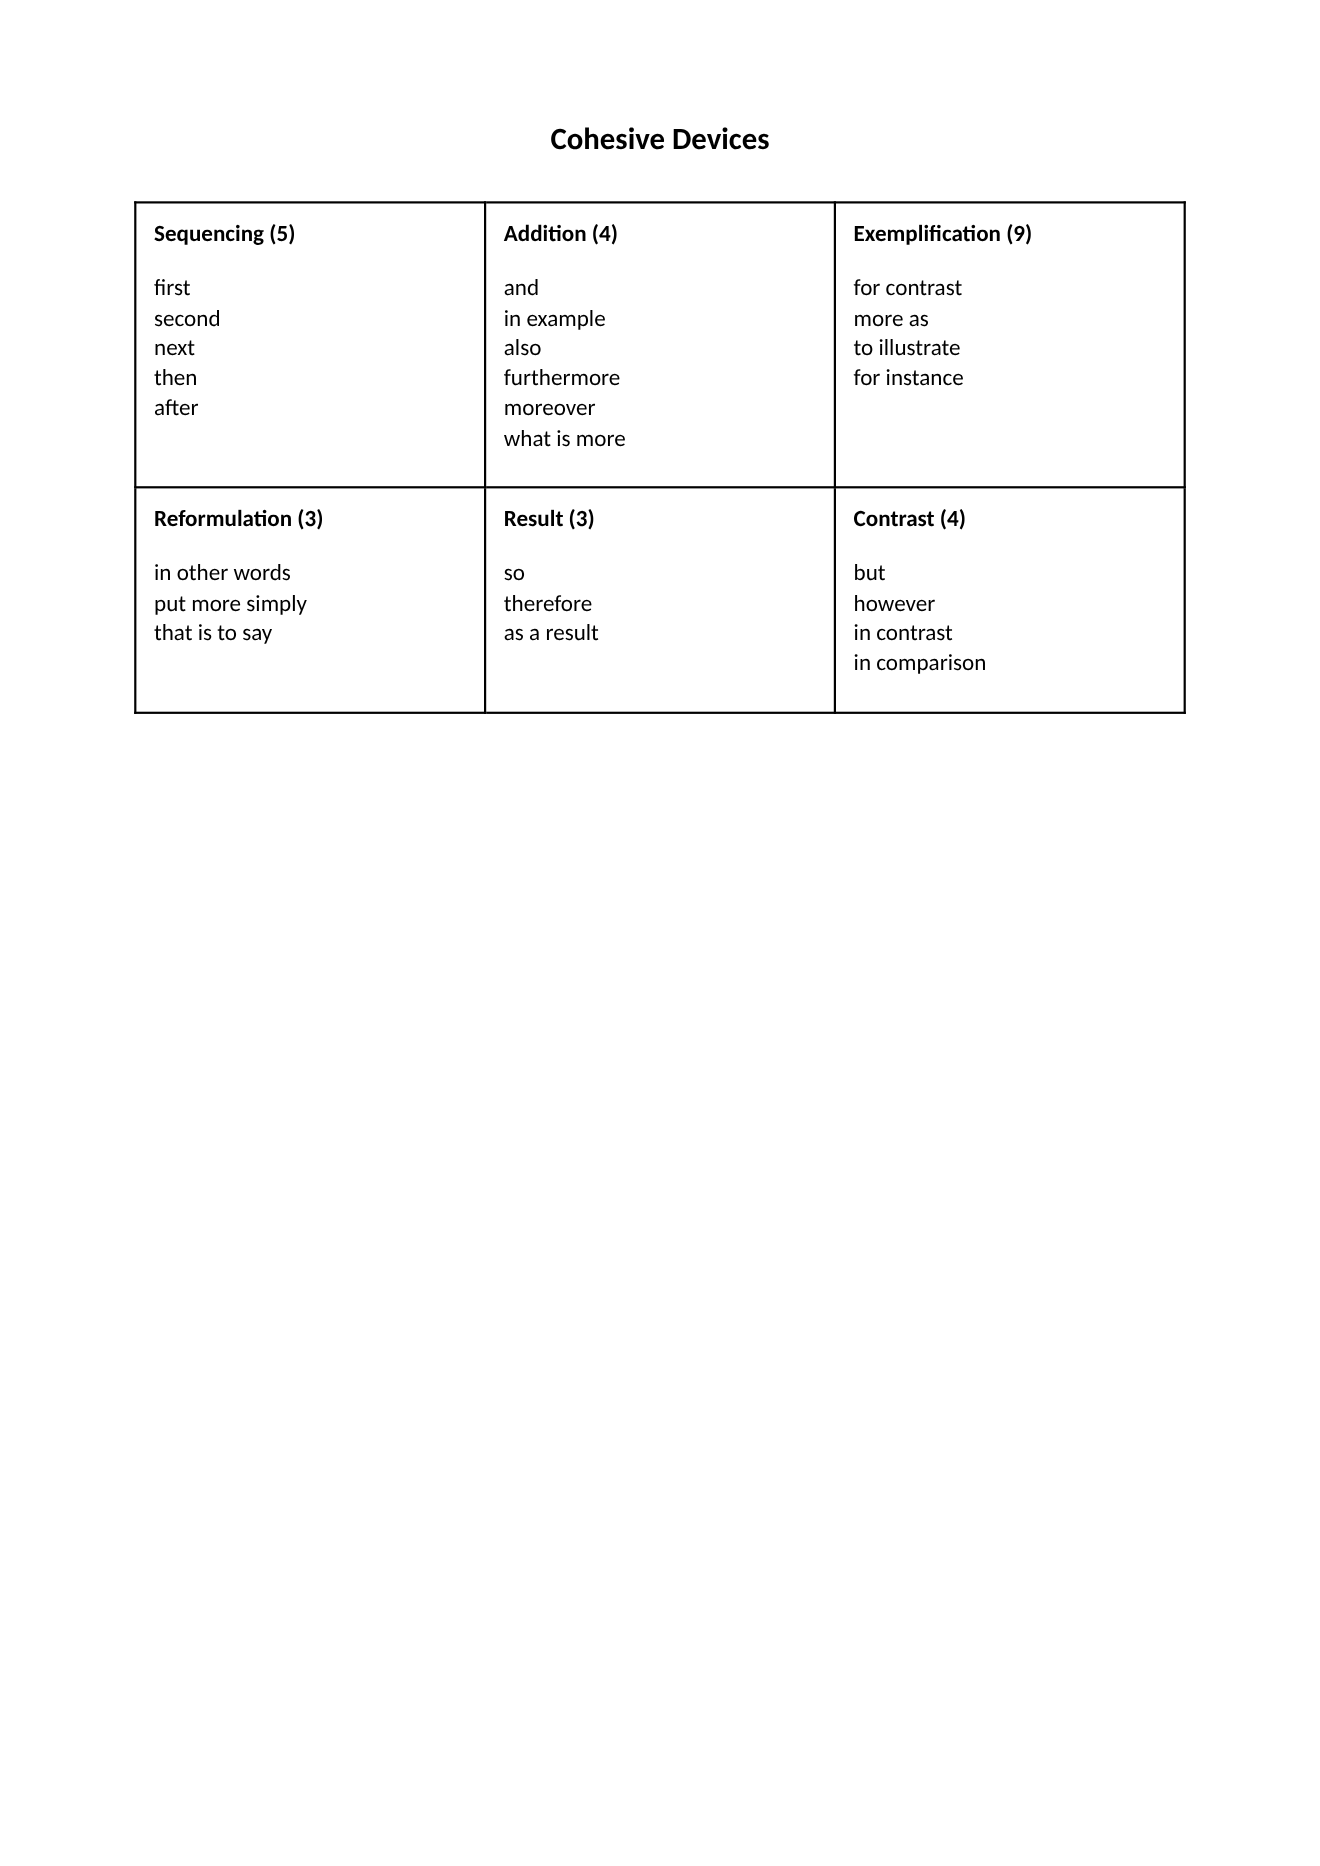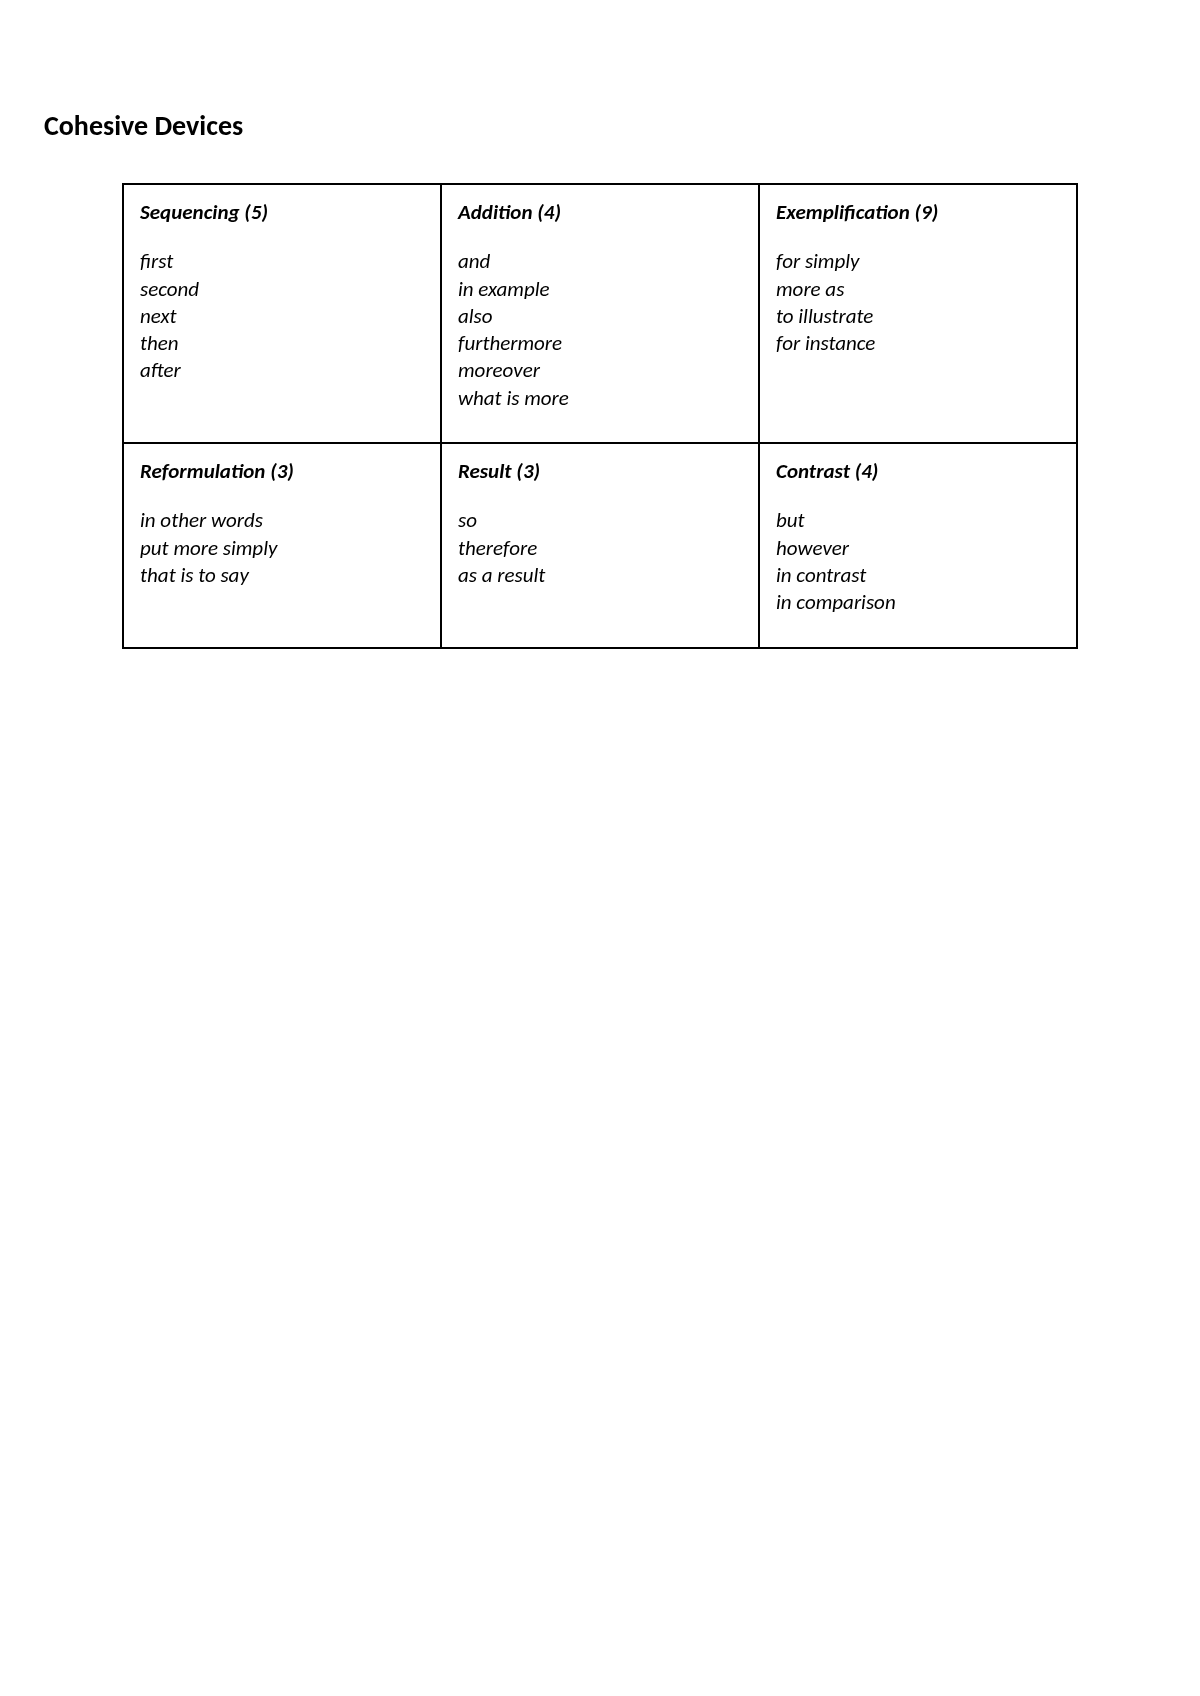--- a/index.html
+++ b/index.html
@@ -7,30 +7,29 @@
       padding: 0;
       background: #fff;
       font-family: Calibri, Arial, sans-serif;
       width: 1200px;
       height: 1696px;
     }
     .page {
       padding-top: 108px;
     }
     .title {
+      text-align: center;
       font-size: 28px;
       font-weight: bold;
       color: #000;
       margin-bottom: 40px;
-      padding-left: 44px;
     }
     .table-wrap {
       margin: 0 auto;
       width: 956px;
-      font-style: italic;
     }
     table {
       border-collapse: collapse;
       width: 100%;
       table-layout: fixed;
     }
     td {
       border: 2px solid #000;
       vertical-align: top;
       padding: 14px 16px 30px 16px;
@@ -68,21 +67,21 @@
           <div class="cell-heading">Addition (4)</div>
           <div class="cell-item">and</div>
           <div class="cell-item">in example</div>
           <div class="cell-item">also</div>
           <div class="cell-item">furthermore</div>
           <div class="cell-item">moreover</div>
           <div class="cell-item">what is more</div>
         </td>
         <td>
           <div class="cell-heading">Exemplification (9)</div>
-          <div class="cell-item">for simply</div>
+          <div class="cell-item">for contrast</div>
           <div class="cell-item">more as</div>
           <div class="cell-item">to illustrate</div>
           <div class="cell-item">for instance</div>
         </td>
       </tr>
       <tr>
         <td>
           <div class="cell-heading">Reformulation (3)</div>
           <div class="cell-item">in other words</div>
           <div class="cell-item">put more simply</div>

